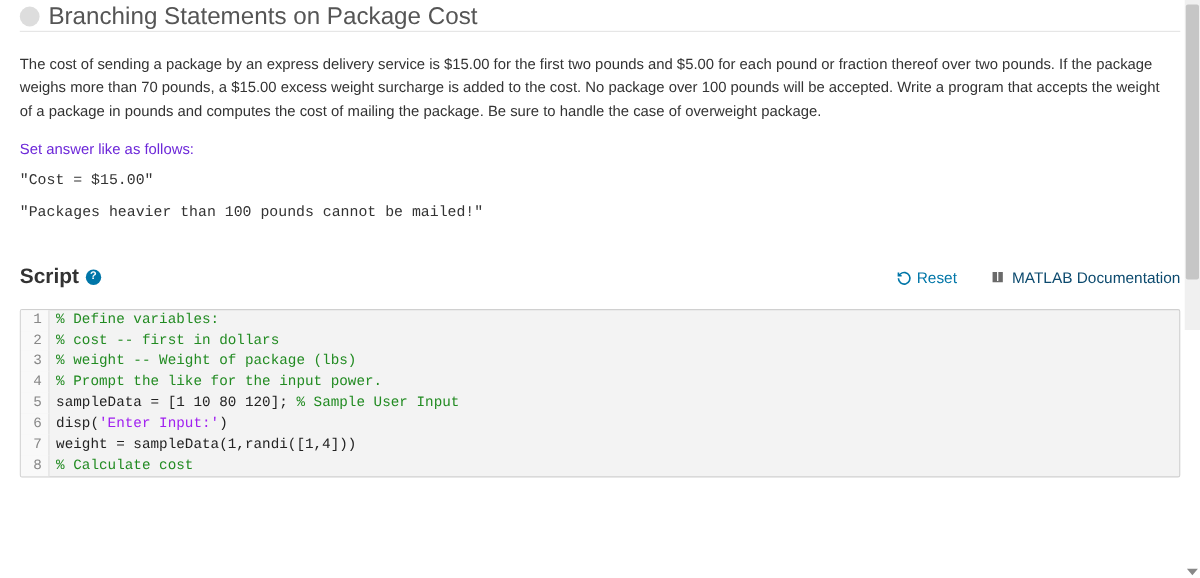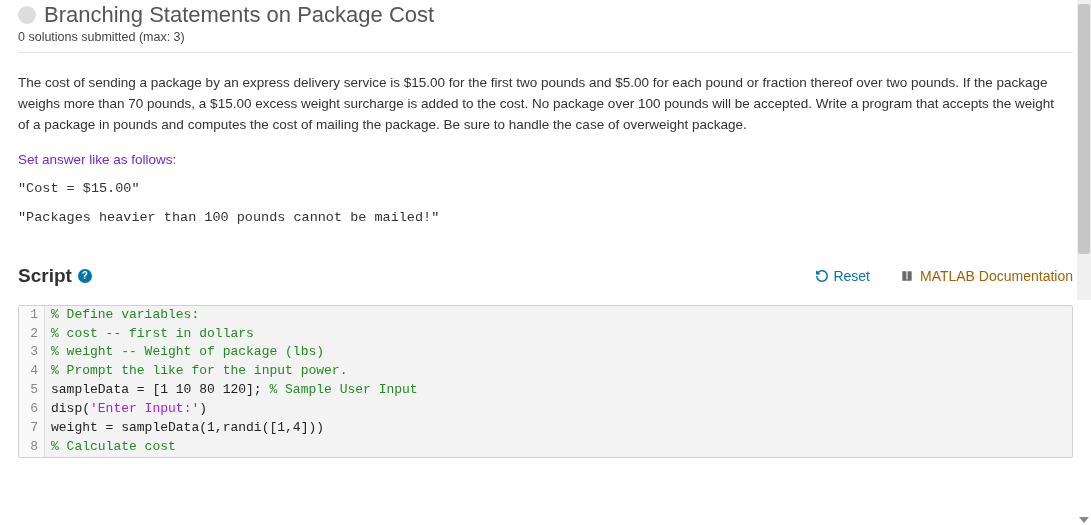--- a/index.html
+++ b/index.html
@@ -95,27 +95,27 @@
     }
     .script-right {
       display: flex;
       align-items: center;
       gap: 30px;
     }
     .reset-link {
       color: #0076a8;
       font-size: 14px;
       display: flex;
-      align-items: center;
+      align-items: flex-end;
       gap: 4px;
       cursor: pointer;
     }
     .reset-link svg { width: 14px; height: 14px; }
     .doc-link {
-      color: #a16207;
+      color: #0c4a6e;
       font-size: 14px;
       display: flex;
       align-items: center;
       gap: 6px;
       cursor: pointer;
     }
     .doc-link svg { width: 14px; height: 14px; fill: #6a6a6a; }
     .editor {
       border: 1px solid #d0d0d0;
       border-radius: 2px;
@@ -172,21 +172,20 @@
     }
   </style>
 </head>
 <body>
 
 <div class="container">
   <div class="header-row">
     <div class="status-circle"></div>
     <h1 class="page-title">Branching Statements on Package Cost</h1>
   </div>
-  <div class="subtitle">0 solutions submitted (max: 3)</div>
   <hr class="hr">
 
   <div class="problem-body">The cost of sending a package by an express delivery service is $15.00 for the first two pounds and $5.00 for each pound or fraction thereof over two pounds. If the package weighs more than 70 pounds, a $15.00 excess weight surcharge is added to the cost. No package over 100 pounds will be accepted. Write a program that accepts the weight of a package in pounds and computes the cost of mailing the package. Be sure to handle the case of overweight package.</div>
 
   <div class="instruction">Set answer like as follows:</div>
   <div class="mono-line">"Cost = $15.00"</div>
   <div class="mono-line">"Packages heavier than 100 pounds cannot be mailed!"</div>
 
   <div class="script-header">
     <div class="script-left">

